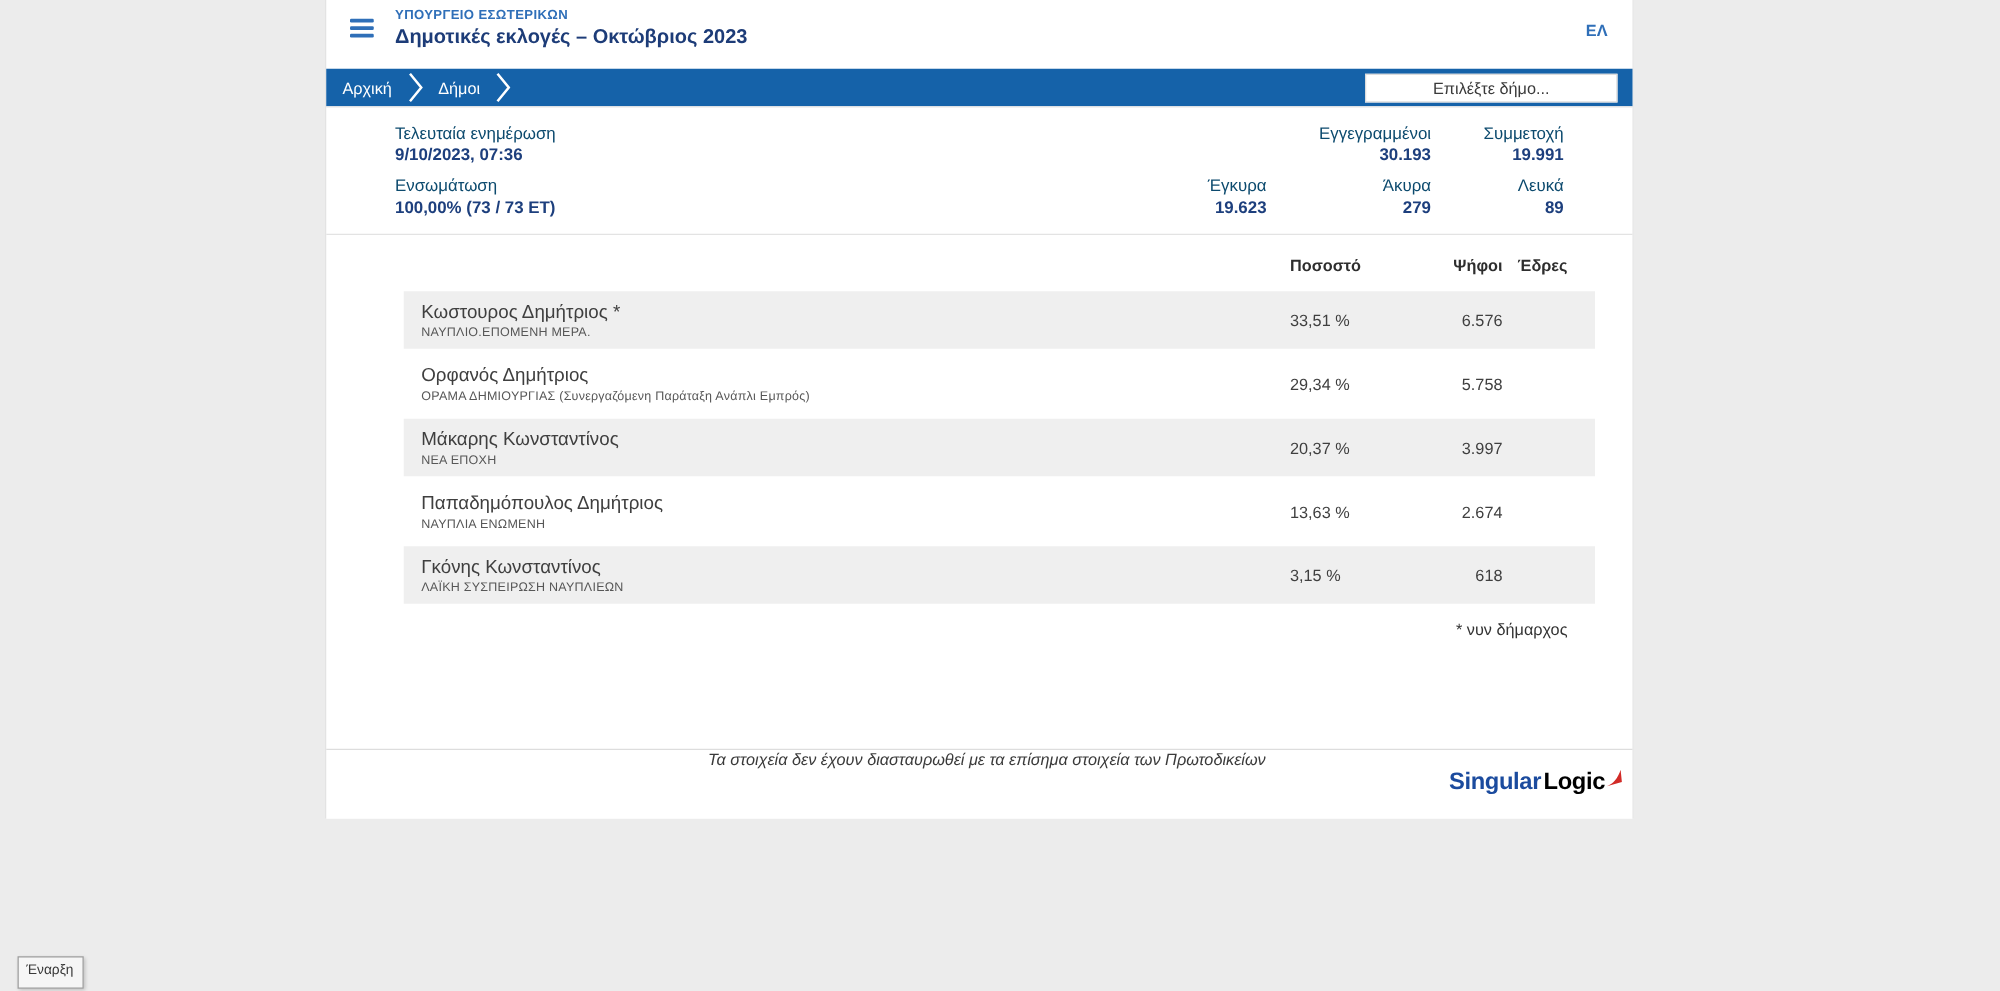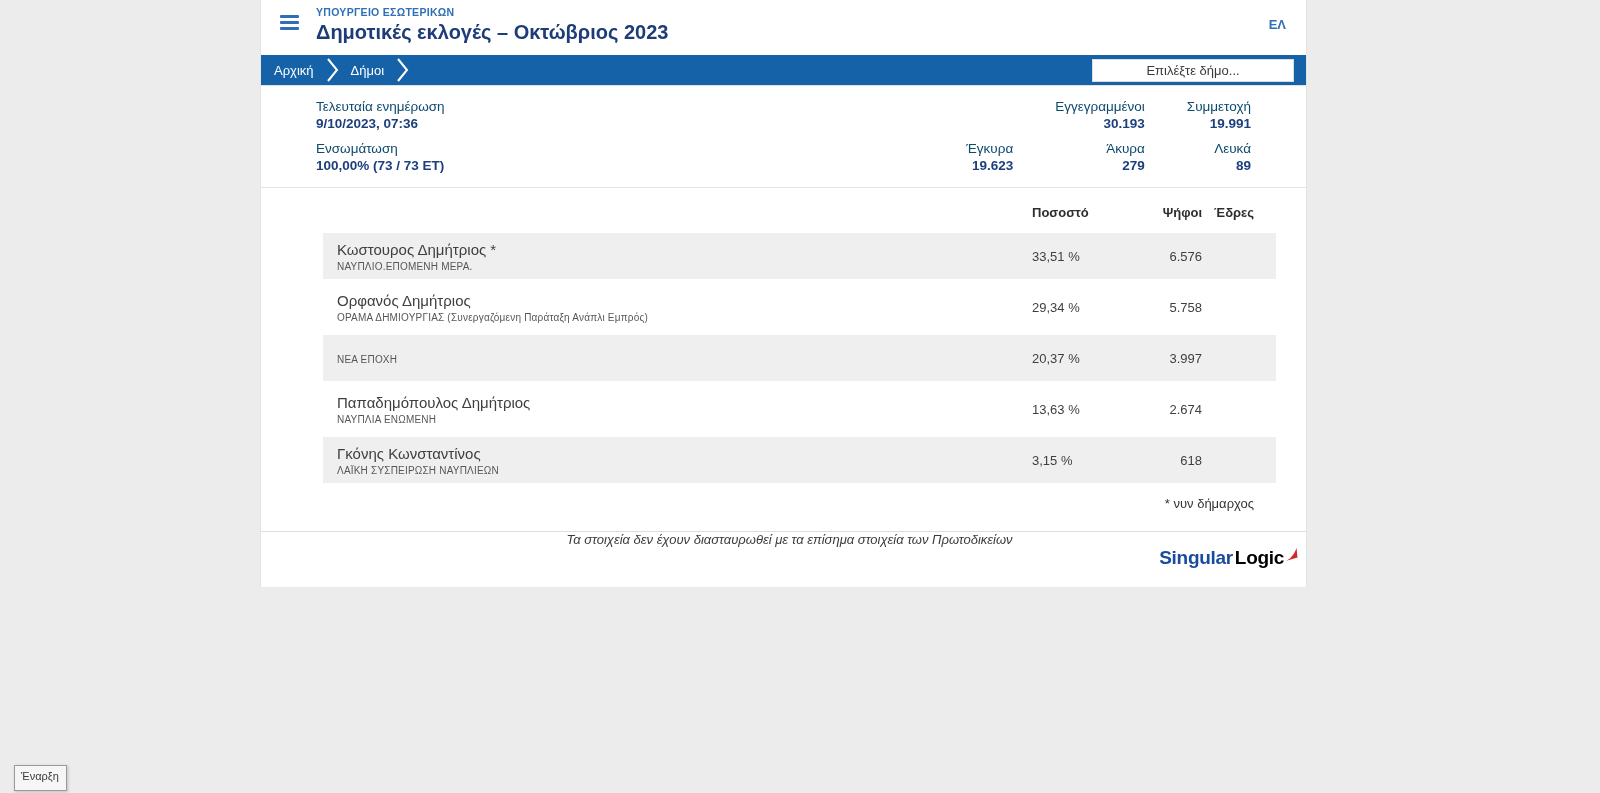--- a/index.html
+++ b/index.html
@@ -5,37 +5,37 @@
   * { margin:0; padding:0; box-sizing:border-box; }
   html,body { width:1600px; height:793px; overflow:hidden; }
   body {
     background:#ececec;
     font-family:"Liberation Sans", sans-serif;
     color:#3f3f3f;
     position:relative;
   }
   .page {
     position:absolute; left:260px; top:0;
-    width:1047px; height:587px;
+    width:1047px; height:655px;
     background:#ffffff;
     border-left:1px solid #e3e3e3;
     border-right:1px solid #e3e3e3;
     display:flex; flex-direction:column;
   }
 
   
   .topbar {
     height:55px; display:flex; align-items:flex-start;
     padding:5px 20px 0 19px;
   }
   .hamburger { margin-top:10px; width:19px; cursor:pointer; }
   .hamburger span { display:block; height:3px; background:#2f6fb8; border-radius:1px; margin-bottom:3px; }
   .titles { margin-left:17px; }
   .ministry { font-size:10.5px; font-weight:700; letter-spacing:.3px; color:#2f6fb8; margin-top:1px; }
-  .page-title { font-size:20px; font-weight:700; color:#1d3c78; margin-top:3px; }
+  .page-title { font-size:16px; font-weight:700; color:#1d3c78; margin-top:3px; }
   .lang { margin-left:auto; margin-top:12px; font-size:13px; font-weight:700; color:#2f6fb8; cursor:pointer; }
 
   
   .bluebar {
     height:30px; background:#1562a9;
     display:flex; align-items:center;
     padding:0 12px 0 13px;
   }
   .crumb { color:#ffffff; font-size:13px; cursor:pointer; white-space:nowrap; }
   .crumb-sep { margin:0 12px; display:block; }
@@ -203,20 +203,21 @@
           <div class="cand">Ορφανός Δημήτριος</div>
           <div class="party">ΟΡΑΜΑ ΔΗΜΙΟΥΡΓΙΑΣ (Συνεργαζόμενη Παράταξη Ανάπλι Εμπρός)</div>
         </div>
         <div class="c-pct">29,34 %</div>
         <div class="c-votes">5.758</div>
         <div class="c-seats"></div>
       </div>
 
       <div class="trow rrow alt">
         <div class="c-name">
+          <div class="cand">Μάκαρης Κωνσταντίνος</div>
           <div class="party">ΝΕΑ ΕΠΟΧΗ</div>
         </div>
         <div class="c-pct">20,37 %</div>
         <div class="c-votes">3.997</div>
         <div class="c-seats"></div>
       </div>
 
       <div class="trow rrow">
         <div class="c-name">
           <div class="cand">Παπαδημόπουλος Δημήτριος</div>

